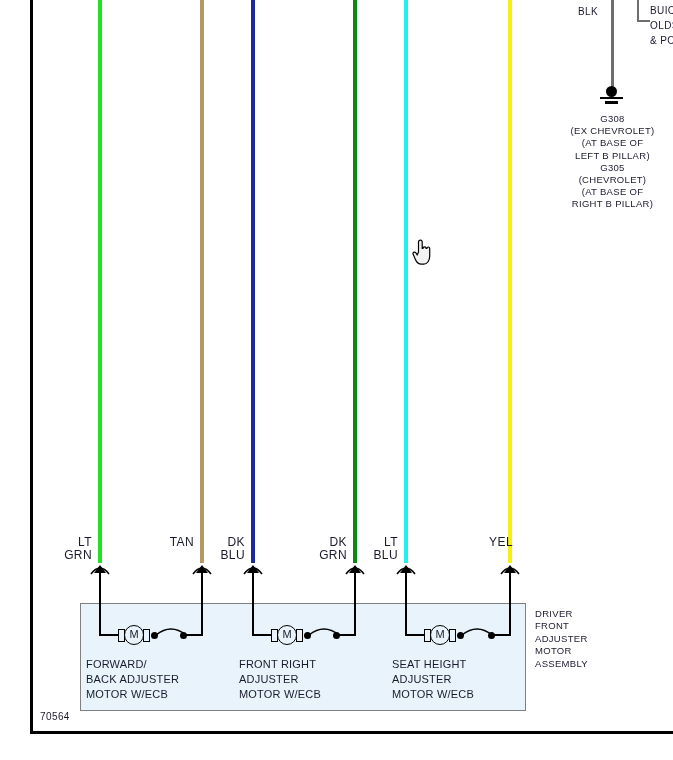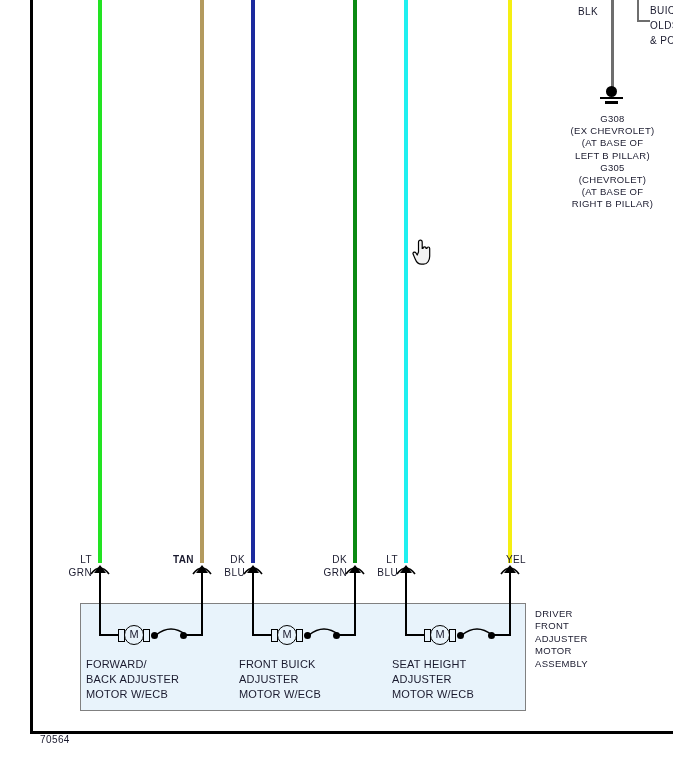--- a/index.html
+++ b/index.html
@@ -52,27 +52,26 @@
   
   .connector {
     position: absolute;
     width: 22px;
     height: 24px;
   }
 
   
   .wire-label {
     position: absolute;
-    font-size: 10px;
+    font-size: 12px;
     line-height: 13px;
     color: #1a1a2e;
     text-align: right;
     letter-spacing: 0.4px;
     white-space: pre;
-    margin-top: 17px;
   }
 
   
   .gnd-wire {
     position: absolute;
     left: 611px;
     top: 0;
     width: 3px;
     height: 90px;
     background: #6e6e6e;
@@ -222,21 +221,21 @@
     left: 410px;
     top: 238px;
     width: 22px;
     height: 28px;
   }
 
   
   .fignum {
     position: absolute;
     left: 40px;
-    top: 734px;
+    top: 711px;
     font-size: 10px;
     color: #1a1a2e;
     letter-spacing: 0.4px;
   }
 </style>
 </head>
 <body>
 
 <div id="page">
 
@@ -245,28 +244,28 @@
 
   <div class="wire" style="left:98px;  top:0; height:563px; background:#22e322;"></div>
   <div class="wire" style="left:200px; top:0; height:563px; background:#b39a5e;"></div>
   <div class="wire" style="left:251px; top:0; height:563px; background:#1b2a9e;"></div>
   <div class="wire" style="left:353px; top:0; height:563px; background:#0a8a12;"></div>
   <div class="wire" style="left:404px; top:0; height:563px; background:#20f0f0;"></div>
   <div class="wire" style="left:508px; top:0; height:563px; background:#f5ef12;"></div>
 
   <div class="wire-label" style="left:38px;  top:536px; width:54px;">LT
 GRN</div>
-  <div class="wire-label" style="left:140px; top:536px; width:54px;font-weight:bold;">TAN</div>
+  <div class="wire-label" style="left:140px; top:536px; width:54px;">TAN</div>
   <div class="wire-label" style="left:191px; top:536px; width:54px;">DK
 BLU</div>
   <div class="wire-label" style="left:293px; top:536px; width:54px;">DK
 GRN</div>
   <div class="wire-label" style="left:344px; top:536px; width:54px;">LT
 BLU</div>
-  <div class="wire-label" style="left:472px; top:536px; width:54px;">YEL</div>
+  <div class="wire-label" style="left:459px; top:536px; width:54px;">YEL</div>
 
   <svg class="connector" style="left:89px;  top:560px;" viewBox="0 0 22 24">
     <path d="M2 14 Q11 2 20 14" stroke="#000" stroke-width="1.6" fill="none"></path>
     <path d="M11 5 L5 13 L17 13 Z" fill="#000"></path>
     <line x1="11" y1="8" x2="11" y2="24" stroke="#000" stroke-width="2"></line>
   </svg>
   <svg class="connector" style="left:191px; top:560px;" viewBox="0 0 22 24">
     <path d="M2 14 Q11 2 20 14" stroke="#000" stroke-width="1.6" fill="none"></path>
     <path d="M11 5 L5 13 L17 13 Z" fill="#000"></path>
     <line x1="11" y1="8" x2="11" y2="24" stroke="#000" stroke-width="2"></line>
@@ -342,21 +341,21 @@
   <div class="seg" style="left:336px; top:634px; width:20px; height:2px;"></div>
 
   <div class="mbracket" style="left:271px; top:629px;"></div>
   <div class="mcirc" style="left:277px; top:625px;">M</div>
   <div class="mbracket" style="left:296px; top:629px;"></div>
   <div class="sw-dot" style="left:304px; top:632px;"></div>
   <svg class="sw-arc" style="left:308px; top:623px; width:32px; height:14px;" viewBox="0 0 32 14">
     <path d="M1 12 Q16 0 31 12" stroke="#000" stroke-width="1.6" fill="none"></path>
   </svg>
   <div class="sw-dot" style="left:333px; top:632px;"></div>
-  <div class="motor-name" style="left:239px; top:657px; width:130px;">FRONT BUICK
+  <div class="motor-name" style="left:239px; top:657px; width:130px;">FRONT RIGHT
 ADJUSTER
 MOTOR W/ECB</div>
 
   <div class="lead" style="left:405px; top:576px; height:60px;"></div>
   <div class="seg" style="left:405px; top:634px; width:20px; height:2px;"></div>
   <div class="lead" style="left:509px; top:576px; height:60px;"></div>
   <div class="seg" style="left:491px; top:634px; width:20px; height:2px;"></div>
 
   <div class="mbracket" style="left:424px; top:629px;"></div>
   <div class="mcirc" style="left:430px; top:625px;">M</div>

